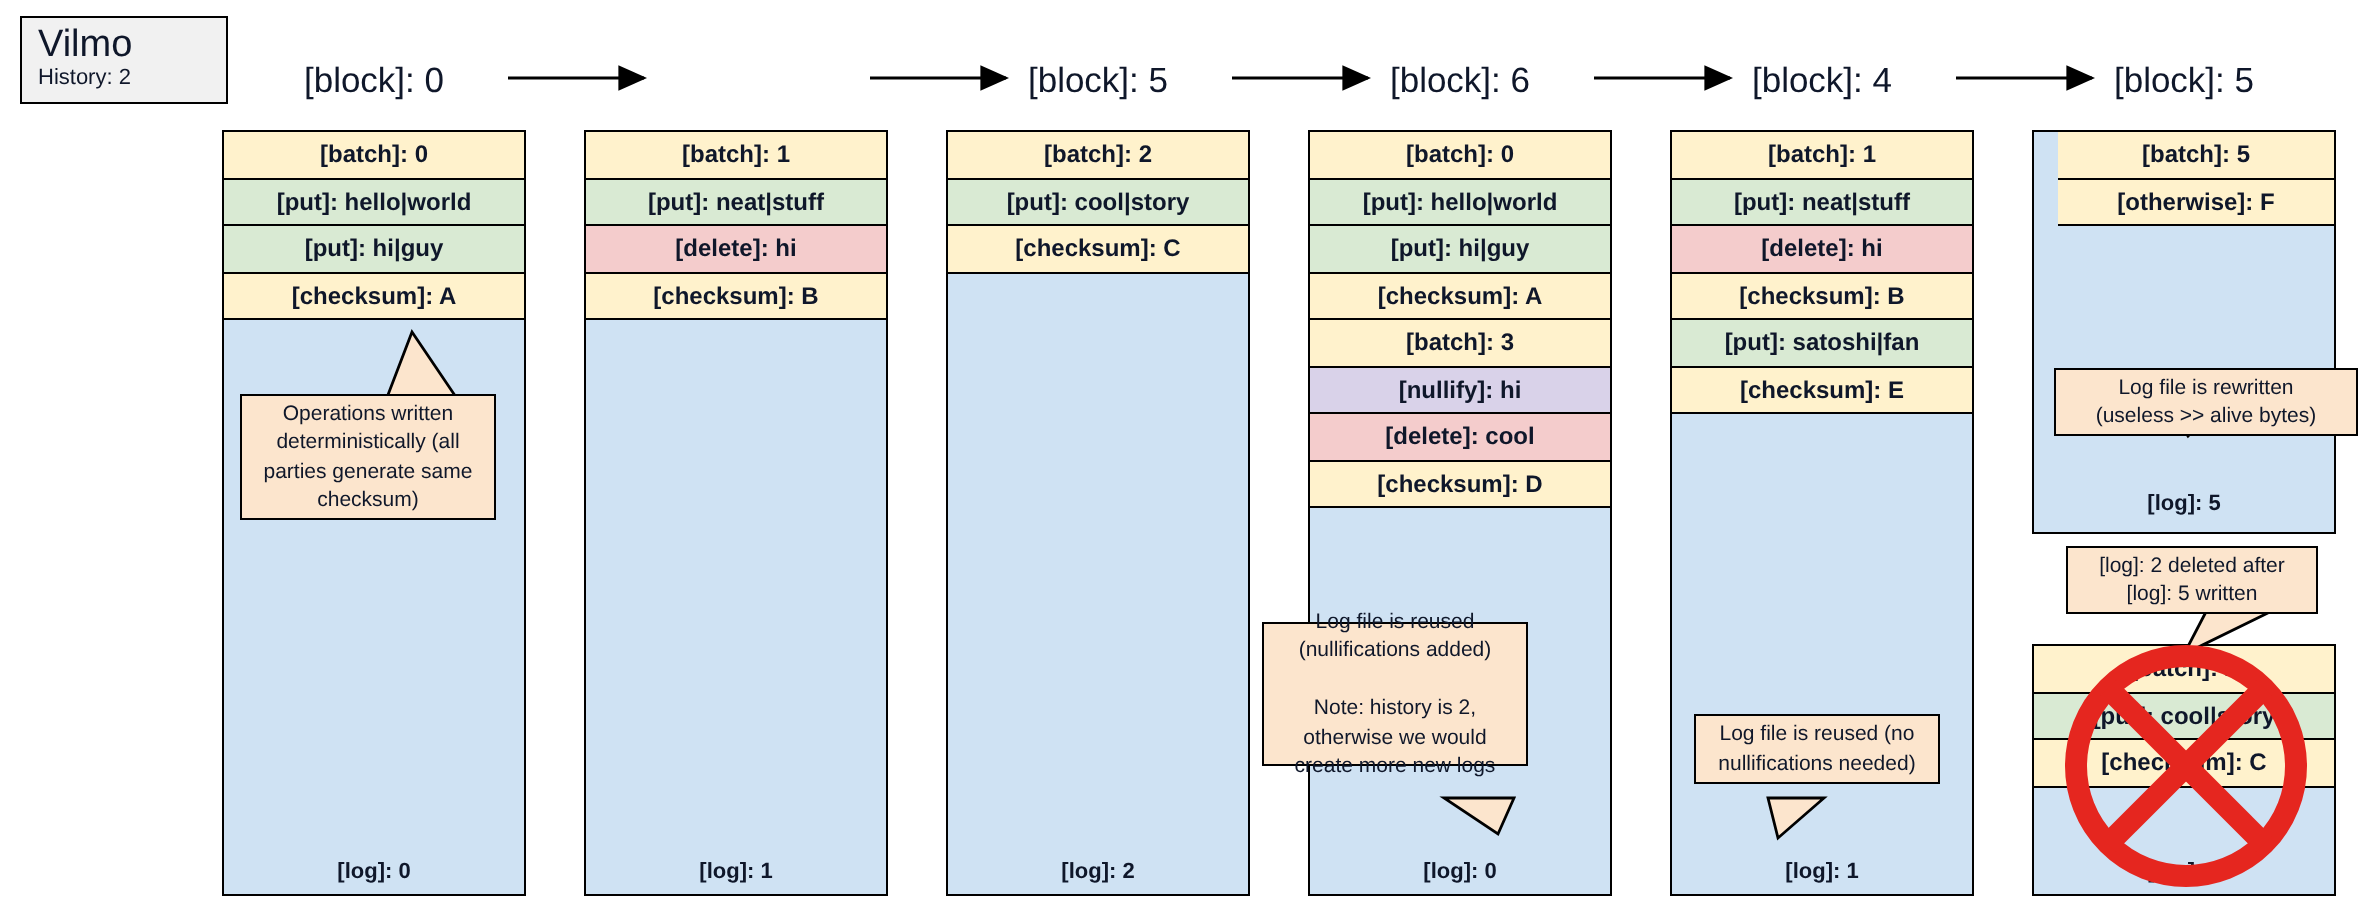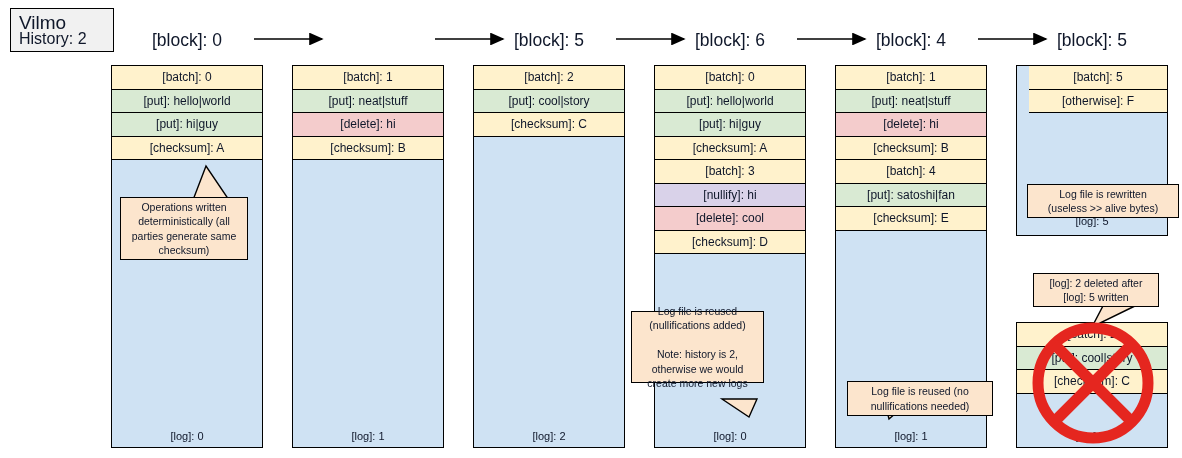--- a/index.html
+++ b/index.html
@@ -4,30 +4,30 @@
 <style>
   html,body{margin:0;padding:0;background:#ffffff;}
   #canvas{position:relative;width:1182px;height:458px;background:#ffffff;
           font-family:"Liberation Sans",sans-serif;color:#0f172a;overflow:hidden;}
 
   
   .title-box{position:absolute;left:10px;top:8px;width:104px;height:44px;
              background:#f1f1f1;border:1.5px solid #000;box-sizing:border-box;
              padding:3px 0 0 8px;}
   .title-box .t{font-size:19px;line-height:21px;}
-  .title-box .s{font-size:16px;line-height:12px;}
+  .title-box .s{font-size:11px;line-height:12px;}
 
   
   .block-header{position:absolute;top:29px;width:152px;height:22px;
                 text-align:center;font-size:17.5px;line-height:22px;}
 
   
   .col{position:absolute;top:65px;width:152px;height:383px;background:#cfe2f3;
-       border:1.5px solid #000;box-sizing:border-box;z-index:1;}
-  .col.short{height:171px;padding-left:12px;}
+       border:1.5px solid #000;box-sizing:border-box;z-index:1;font-weight:bold;}
+  .col.short{height:202px;padding-left:12px;}
   .col.stack{top:322px;height:126px;}
   .row{height:23.5px;border-bottom:1.5px solid #000;box-sizing:border-box;
        display:flex;align-items:center;justify-content:center;font-size:12px;}
   .row.batch,.row.checksum{background:#fff2cc;}
   .row.put{background:#d9ead3;}
   .row.delete{background:#f4cccc;}
   .row.nullify{background:#d9d2e9;}
   .log-label{position:absolute;left:0;right:0;bottom:5px;text-align:center;
              font-size:11px;}
   .col.short .log-label{bottom:8px;}
@@ -104,21 +104,20 @@
     <div class="row delete">[delete]: cool</div>
     <div class="row checksum">[checksum]: D</div>
     <div class="log-label">[log]: 0</div>
   </div>
 
   <div class="col" style="left:835px">
     <div class="row batch">[batch]: 1</div>
     <div class="row put">[put]: neat|stuff</div>
     <div class="row delete">[delete]: hi</div>
     <div class="row checksum">[checksum]: B</div>
-    <div class="row batch">[batch]: 4</div>
     <div class="row put">[put]: satoshi|fan</div>
     <div class="row checksum">[checksum]: E</div>
     <div class="log-label">[log]: 1</div>
   </div>
 
   <div class="col short" style="left:1016px">
     <div class="row batch">[batch]: 5</div>
     <div class="row checksum">[otherwise]: F</div>
     <div class="log-label">[log]: 5</div>
   </div>
@@ -141,21 +140,21 @@
   <div class="callout" style="left:120px;top:197px;width:128px;height:63px">Operations written
 deterministically (all
 parties generate same
 checksum)</div>
   <div class="callout" style="left:631px;top:311px;width:133px;height:72px">Log file is reused
 (nullifications added)
 
 Note: history is 2,
 otherwise we would
 create more new logs</div>
-  <div class="callout" style="left:847px;top:381px;width:146px;height:35px">Log file is reused (no
+  <div class="callout" style="left:847px;top:357px;width:123px;height:35px">Log file is reused (no
 nullifications needed)</div>
   <div class="callout" style="left:1027px;top:184px;width:152px;height:34px">Log file is rewritten
 (useless &gt;&gt; alive bytes)</div>
   <div class="callout" style="left:1033px;top:273px;width:126px;height:34px">[log]: 2 deleted after
 [log]: 5 written</div>
 
   <svg class="ban" width="1182" height="458">
     <g>
       <circle cx="1093" cy="383" r="55" fill="none" stroke="#e5261f" stroke-width="11"></circle>
       <line x1="1054" y1="344" x2="1132" y2="422" stroke="#e5261f" stroke-width="11"></line>

